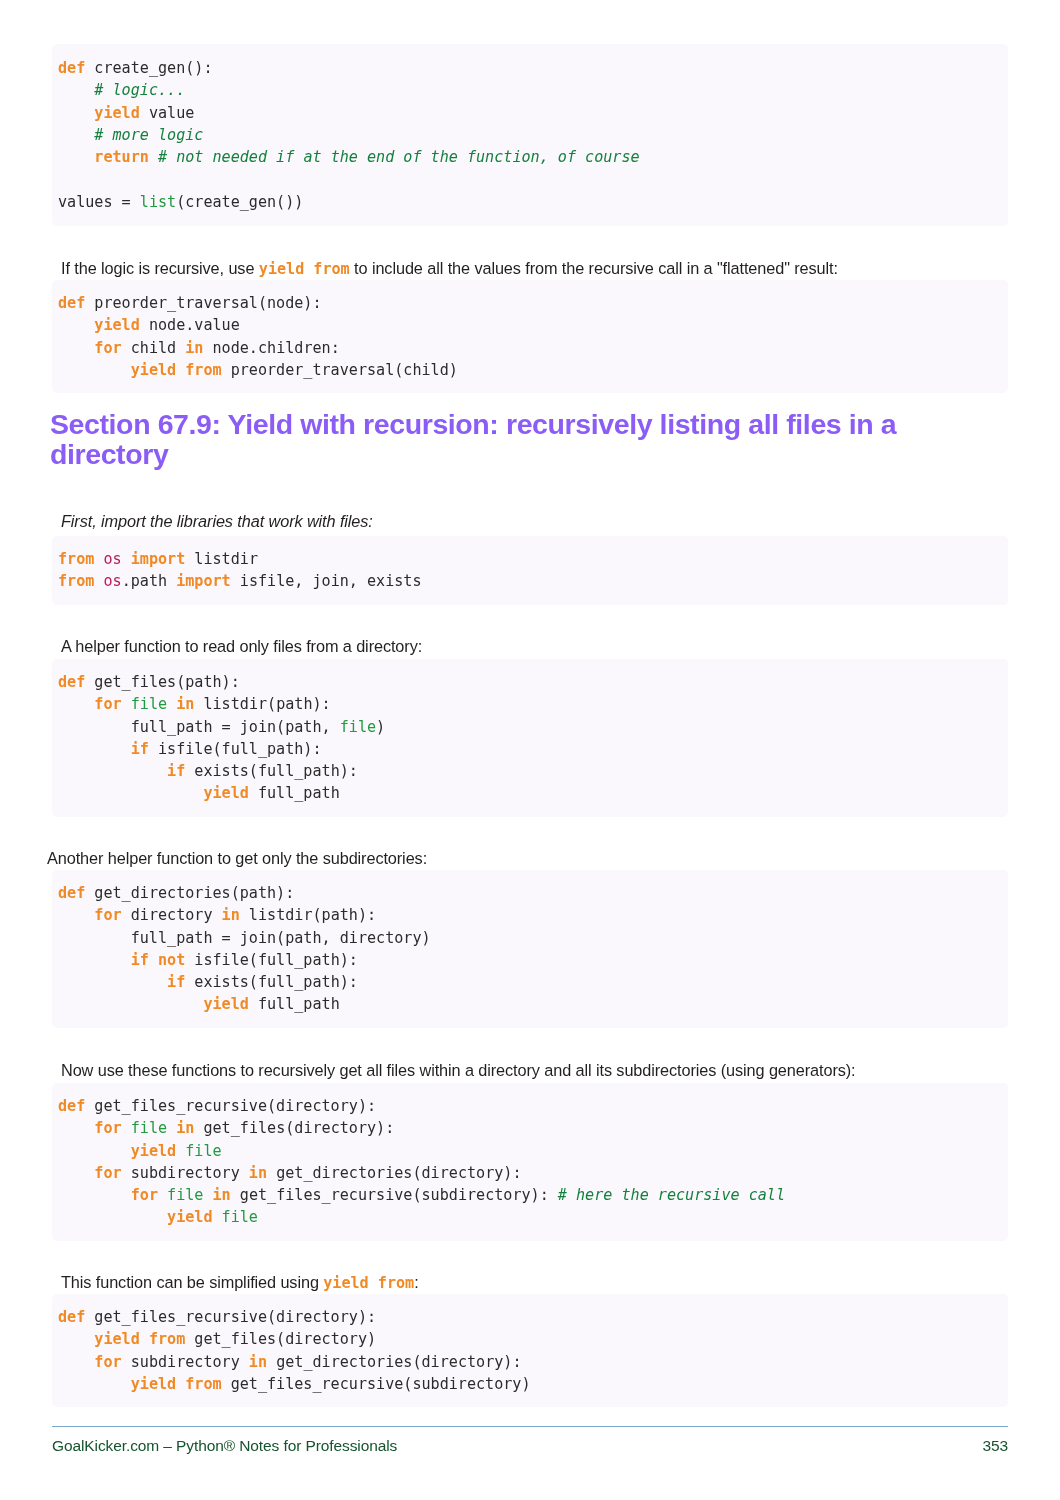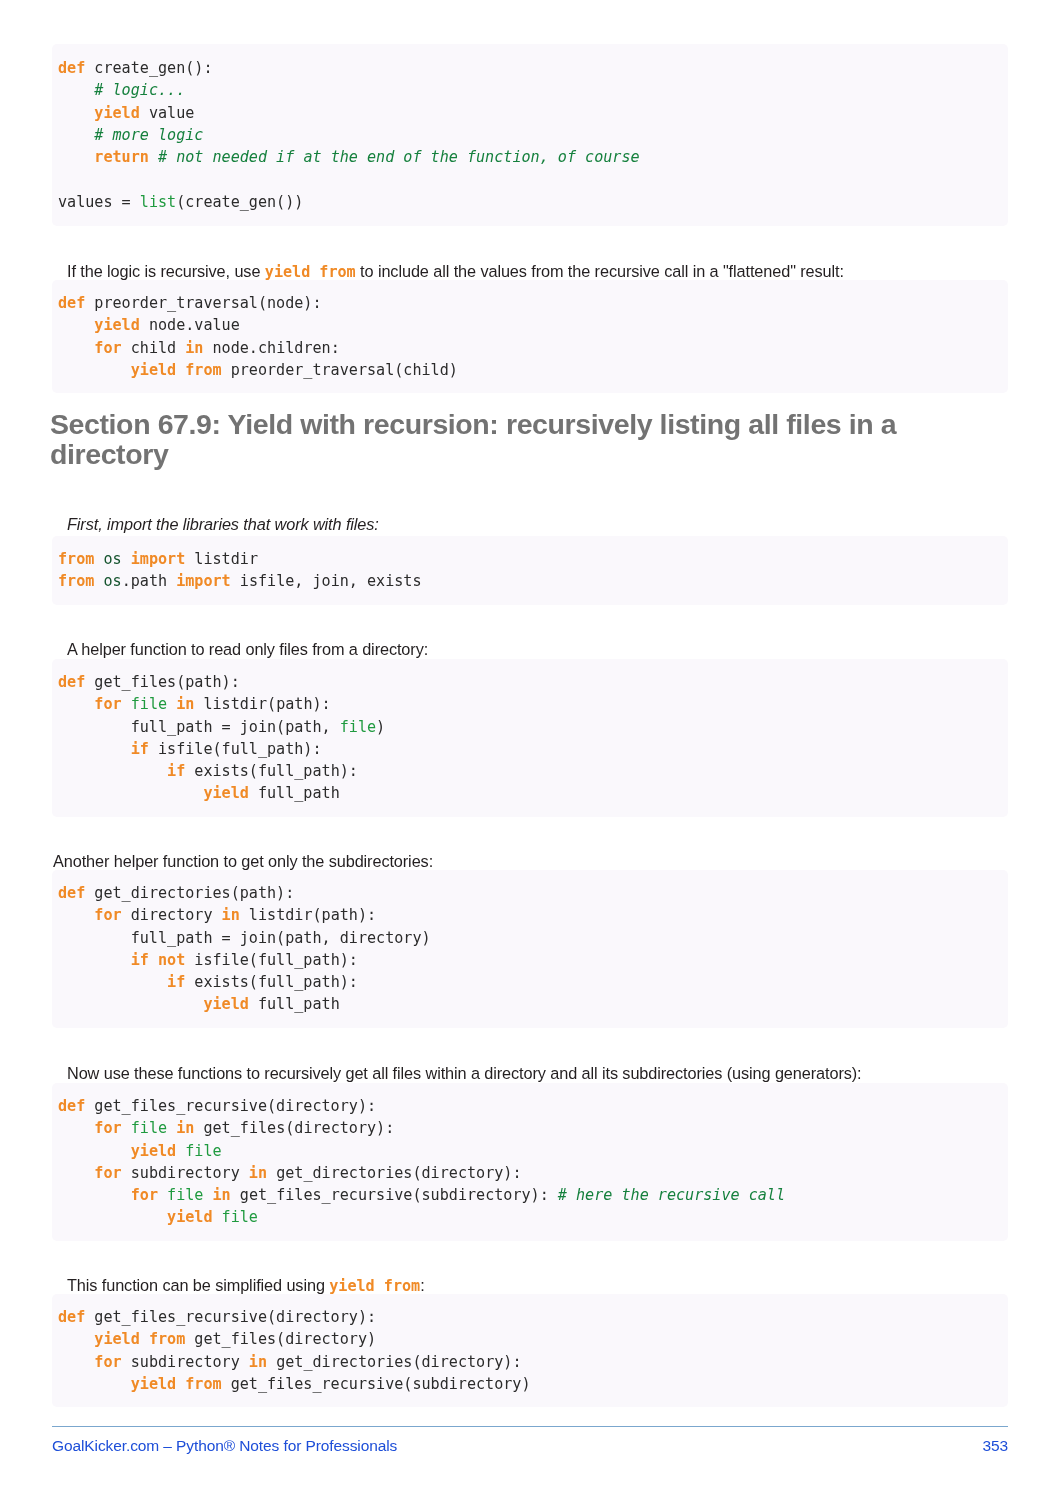--- a/index.html
+++ b/index.html
@@ -33,68 +33,68 @@
     color: #2b2b2b;
     white-space: pre;
     box-sizing: border-box;
     overflow: hidden;
   }
   .code-block .ln { display: block; min-height: 22.3px; }
 
   
   .kw   { color: #f08a26; font-weight: bold; }
   .bi   { color: #1f9a3f; text-align: right; }
-  .mod  { color: #14532d; }
+  .mod  { color: #be185d; }
   .cm   { color: #15803d; font-style: italic; }
   .pl   { color: #2b2b2b; }
 
   
   p.para {
-    margin: 17px;
+    margin: 11px;
     font-size: 16.3px;
-    line-height: 25px;
+    line-height: 30px;
     color: #231f20;
     letter-spacing: -0.1px;
   }
   code.inline {
     font-family: "DejaVu Sans Mono", monospace;
     font-size: 15.1px;
     color: #f08a26;
     font-weight: bold;
     letter-spacing: 0;
   }
 
   
   h2.section-heading {
     margin: 0;
     font-size: 28.5px;
     line-height: 30px;
     font-weight: bold;
-    color: #737373;
+    color: #8b5cf6;
     letter-spacing: -0.4px;
   }
 
   
   .footer {
     position: absolute;
     left: 52px;
     right: 52px;
     bottom: 32px;
     height: 42px;
   }
   .footer-rule {
     border-top: 1.6px solid #7ba7ce;
     width: 100%;
   }
   .footer-row {
     display: flex;
     justify-content: space-between;
     align-items: baseline;
     margin-top: 10px;
-    color: #1d4ed8;
+    color: #14532d;
     font-size: 15.5px;
     letter-spacing: -0.1px;
   }
   .footer-page { font-size: 15.5px; }
 
   
   .abs { position: absolute; }
 </style>
 </head>
 <body>

